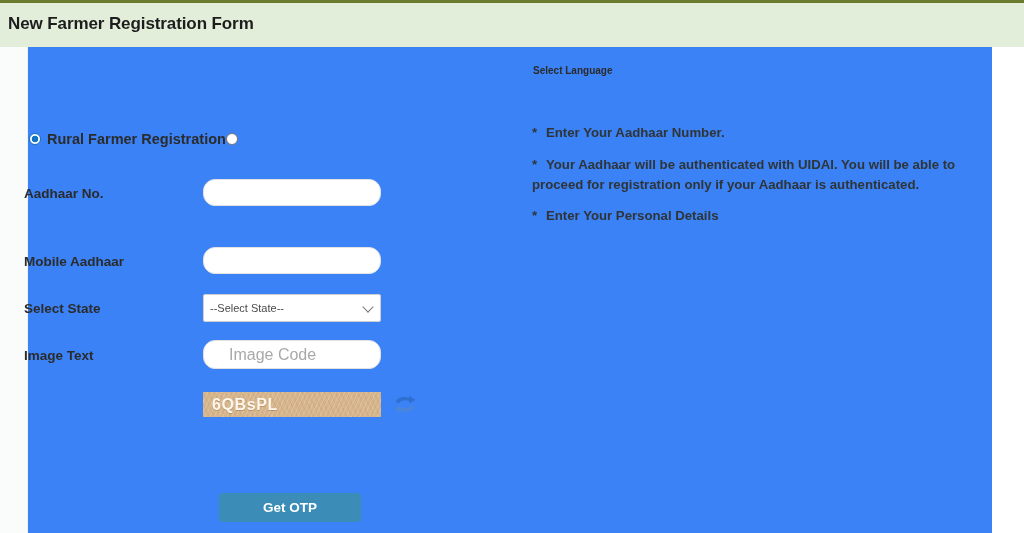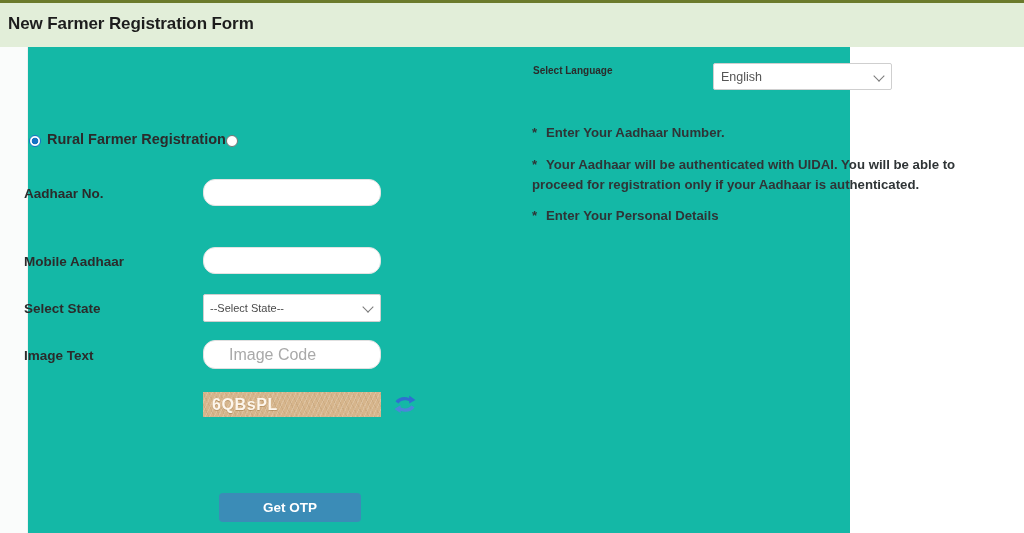--- a/index.html
+++ b/index.html
@@ -12,23 +12,23 @@
     background: #ffffff;
     font-family: "Liberation Sans", sans-serif;
     overflow: hidden;
     position: relative;
   }
 
   
   #page {
     position: absolute;
     left: 0; top: 0;
-    width: 850px;
+    width: 992px;
     height: 533px;
-    background: #14b8a6;
+    background: #3b82f6;
   }
 
   
   #left-strip {
     position: absolute;
     left: 0;
     top: 47px;
     width: 28px;
     height: 486px;
     background: #fafcfb;
@@ -64,21 +64,21 @@
     top: 47px;
     width: 512px;
     height: 486px;
   }
 
   .radio-row {
     position: absolute;
     left: 29px;
     top: 84px;
     display: flex;
-    align-items: flex-end;
+    align-items: center;
     white-space: nowrap;
   }
   .radio-dot {
     width: 12px;
     height: 12px;
     border-radius: 50%;
     box-sizing: border-box;
     display: inline-block;
     flex: 0 0 auto;
   }
@@ -351,28 +351,20 @@
       </svg>
     </div>
 
     <button id="otp-button">Get OTP</button>
   </div>
 
   <div id="right-col">
 
     <div id="lang-label">Select Language</div>
 
-    <div id="lang-control">
-      <span class="select-wrap">
-        <select id="lang-select">
-          <option>English</option>
-        </select>
-        <span class="chev"></span>
-      </span>
-    </div>
 
     <div class="note" id="note-2">
       <span class="star">*</span><span>Your Aadhaar will be authenticated with UIDAI. You will be able to proceed for registration only if your Aadhaar is authenticated.</span>
     </div>
 
     <div class="note" id="note-1">
       <span class="star">*</span><span>Enter Your Aadhaar Number.</span>
     </div>
 
     <div class="note" id="note-3">

